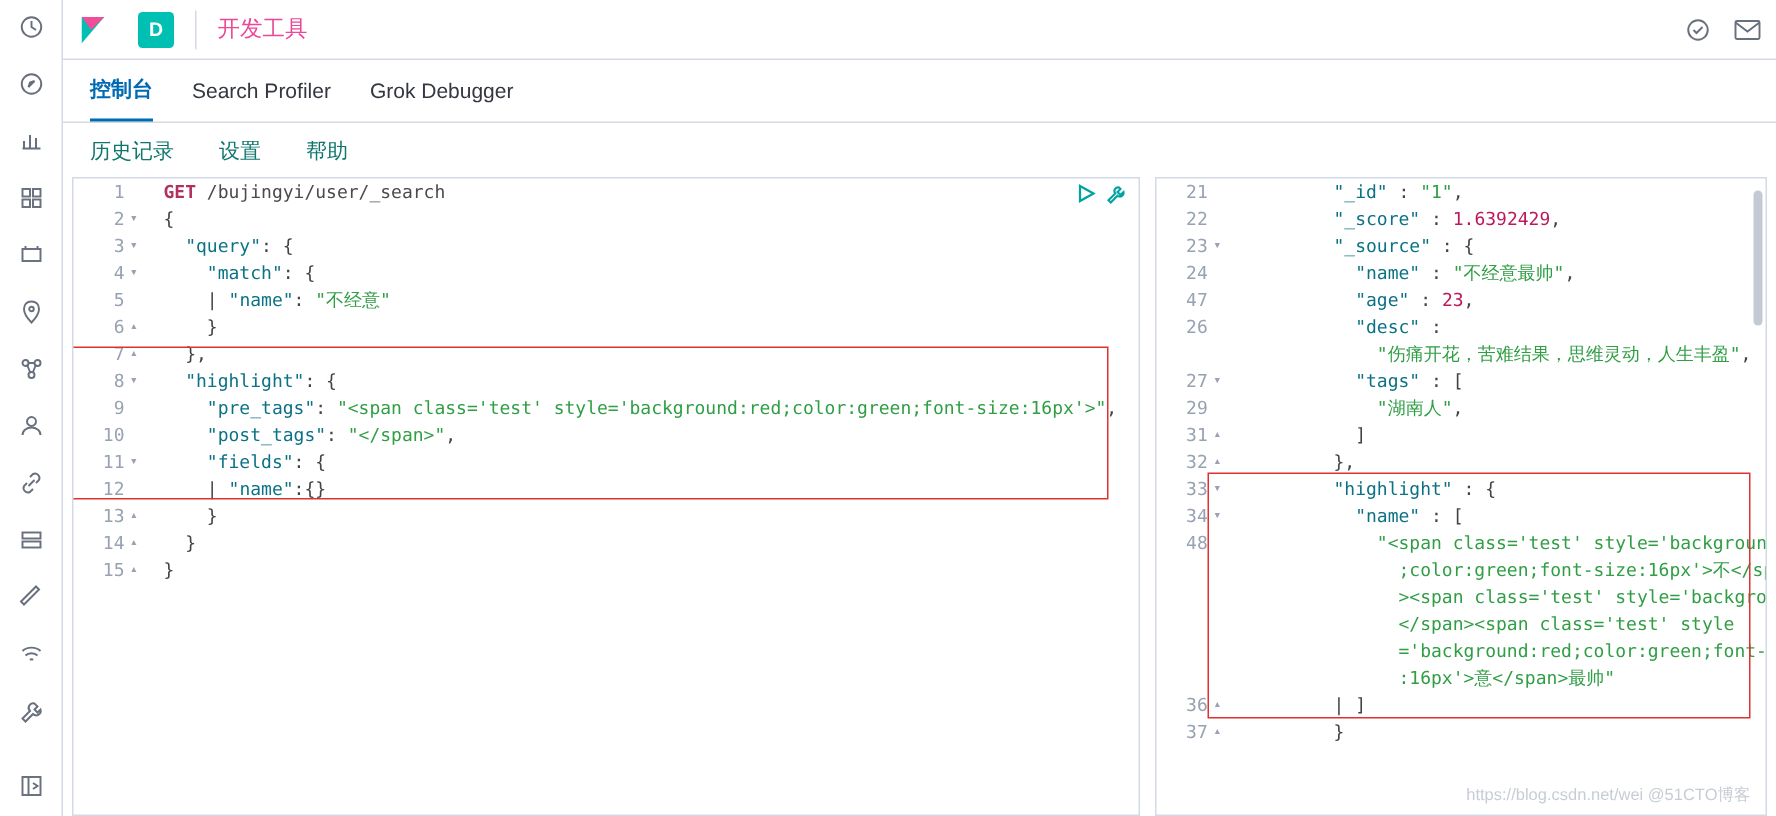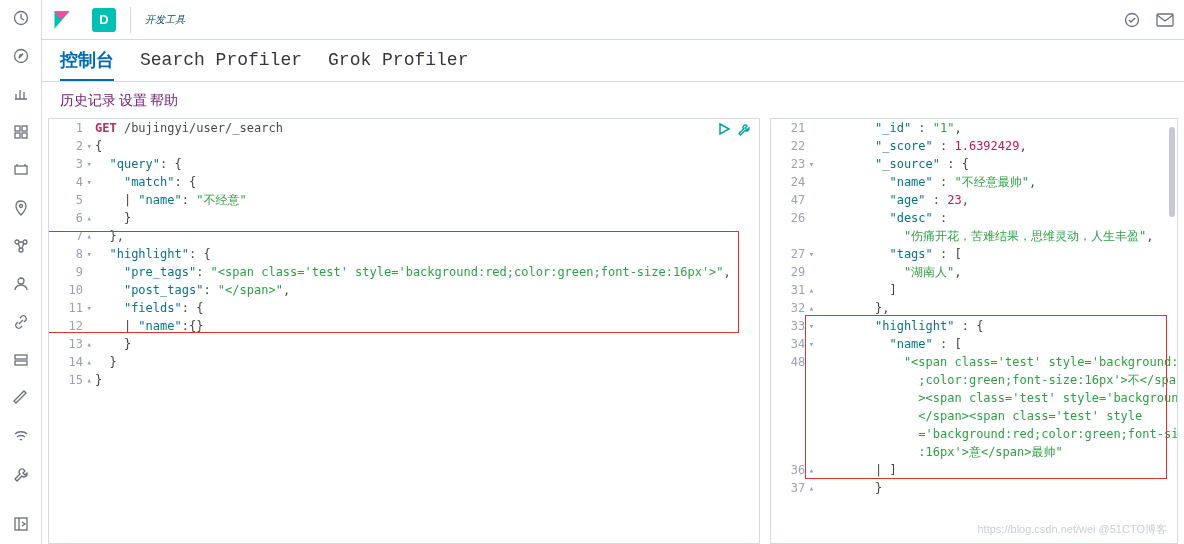--- a/index.html
+++ b/index.html
@@ -6,36 +6,36 @@
 body { font-family: -apple-system, BlinkMacSystemFont, "Segoe UI", Helvetica, Arial, sans-serif; font-size: 14px; color: #343741; background: #fff; overflow: hidden; }
 .app { display: flex; width: 1184px; height: 544px; }
 .sidebar { width: 42px; border-right: 1px solid #d3dae6; display: flex; flex-direction: column; align-items: center; padding-top: 10px; gap: 22px; }
 .sidebar .icon { width: 16px; height: 16px; color: #69707d; cursor: default; display:flex; align-items:center; justify-content:center; }
 .sidebar .icon.last { margin-top: auto; margin-bottom: 12px; }
 .main { flex: 1; display: flex; flex-direction: column; overflow:hidden; }
 .topbar { height: 40px; border-bottom: 1px solid #d3dae6; display: flex; align-items: center; padding: 0 10px; }
 .logo { width: 20px; height: 20px; }
 .app-badge { width: 24px; height: 24px; background: #00bfb3; color: #fff; border-radius: 3px; display: flex; align-items: center; justify-content: center; font-weight: 600; font-size: 13px; margin-left: 20px; }
 .divider { width: 1px; height: 26px; background: #d3dae6; margin: 0 14px; }
-.app-title { font-size: 10px; color: #0c4a6e; font-style: italic; }
+.app-title { font-size: 15px; color: #ec4899; }
 .top-right { margin-left: auto; display: flex; gap: 16px; align-items:center; color:#69707d; }
 .tabs { display: flex; gap: 26px; padding: 0 18px; border-bottom: 1px solid #d3dae6; height: 42px; align-items: center; }
-.tab { font-size: 18px; color: #343741; cursor: pointer; height: 100%; display:flex; align-items:center; border-bottom: 2px solid transparent; font-family: Liberation Mono, monospace; }
+.tab { font-size: 14px; color: #343741; cursor: pointer; height: 100%; display:flex; align-items:center; border-bottom: 2px solid transparent; }
 .tab.active { color: #006bb4; border-bottom-color: #006bb4; font-weight: 600; }
-.subnav { display: flex; gap: 3px; padding: 10px 18px 8px; font-size: 14px; color: #701a75; }
+.subnav { display: flex; gap: 30px; padding: 10px 18px 8px; font-size: 14px; color: #0f766e; }
 .subnav span { cursor:pointer; }
 .editor-area { flex:1; display: flex; overflow: hidden; padding: 0 6px; }
 .pane { flex:1; border: 1px solid #d3dae6; display:flex; flex-direction:column; overflow:hidden; background:#fff; position:relative; }
 .pane.left { flex: 0.98; margin-right: 10px; }
 .pane.right { flex: 0.56; }
 .code-row { display:flex; line-height: 18px; }
 .code-body { flex:1; overflow:hidden; font-family: Menlo, Consolas, monospace; font-size: 12px; }
 .ln { flex: 0 0 42px; text-align:right; color:#98a2b3; padding-right:8px; font-size:12px; position:relative; }
 .fold { color:#98a2b3; font-size:9px; position:absolute; right:-1px; }
-.code { white-space: pre; padding-left: 4px; }
+.code { white-space: pre; padding-left: 4px; margin-left: 14px; }
 .k-method { color: #b03060; font-weight:600; }
 .k-url { color: #4a4a4a; }
 .k-key { color: #0b7285; }
 .k-str { color: #2f9e44; }
 .k-punc { color: #444; }
 .k-num { color: #be185d; }
 .redbox { position:absolute; border:1px solid #e03131; pointer-events:none; }
 .run-icons { position:absolute; right:8px; top:3px; display:flex; gap:6px; color:#00a2a2; font-size:14px; }
 .scrollbar-v { position:absolute; right:0; top:0; width:10px; height:100%; }
 .scroll-thumb { position:absolute; right:2px; width:6px; background:#c3cad6; border-radius:3px; }
@@ -153,21 +153,21 @@
               <rect x="1" y="1" width="16" height="12" rx="1"></rect>
               <path d="M1 2l8 6 8-6"></path>
             </svg>
           </span>
       </div>
     </div>
 
     <div class="tabs" id="tabs">
         <div class="tab active">控制台</div>
         <div class="tab">Search Profiler</div>
-        <div class="tab">Grok Profiler</div>
+        <div class="tab">Grok Debugger</div>
       </div>
 
     <div class="subnav">
       <span>历史记录</span>
       <span>设置</span>
       <span>帮助</span>
     </div>
 
     <div class="editor-area">
       <div class="pane left">

